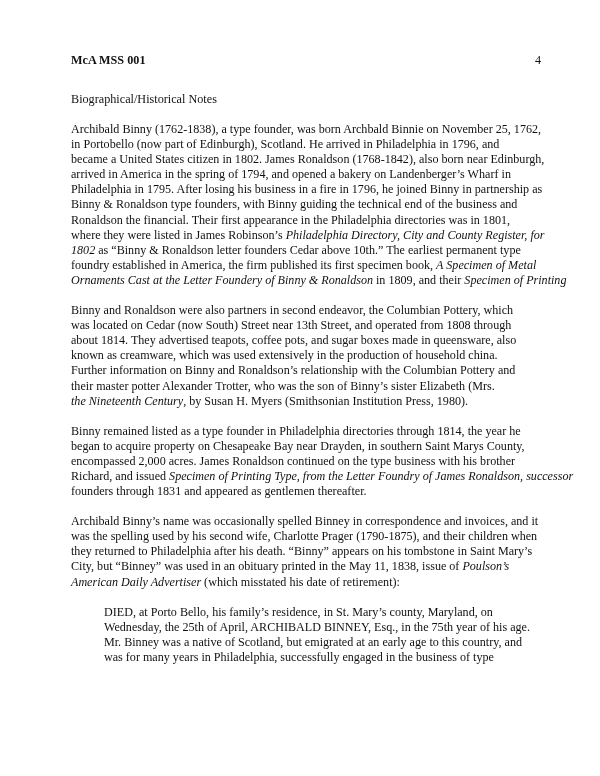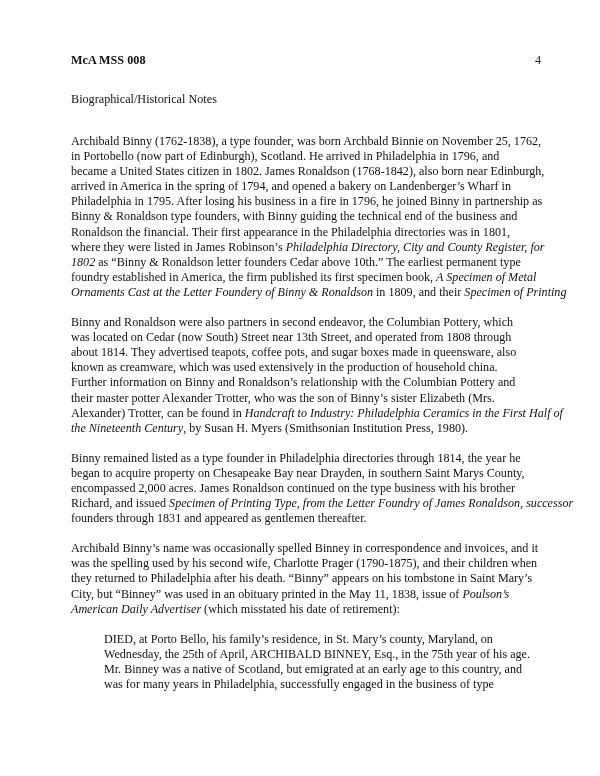--- a/index.html
+++ b/index.html
@@ -17,30 +17,30 @@
     .header .pnum { font-weight: normal; }
     .heading {
       position: absolute; top: 92px; left: 0;
       font-weight: normal; font-size: 12.2px; line-height: 15px;
     }
     .body {
       position: absolute; top: 122px; left: 0; width: 470px;
       font-size: 12.1px; line-height: 15.1px;
     }
     .line { white-space: nowrap; display: block; height: 15.1px; }
-    .para { margin: 12px 0 15px 0; }
+    .para { margin: 0 0 15px 0; }
     .quote { margin: 0 0 0 33px; }
     i { }
   </style>
 </head>
 <body>
 
 <div class="page">
   <div class="header">
-    <span>McA MSS 008</span>
+    <span>McA MSS 001</span>
     <span class="pnum">4</span>
   </div>
   <div class="heading">Biographical/Historical Notes</div>
   <div class="body">
     <div id="paras">
         <div class="para">
           <span class="line"><span>Archibald Binny (1762-1838), a type founder, was born Archbald Binnie on November 25, 1762,</span></span>
           <span class="line"><span>in Portobello (now part of Edinburgh), Scotland. He arrived in Philadelphia in 1796, and</span></span>
           <span class="line"><span>became a United States citizen in 1802. James Ronaldson (1768-1842), also born near Edinburgh,</span></span>
           <span class="line"><span>arrived in America in the spring of 1794, and opened a bakery on Landenberger’s Wharf in</span></span>
@@ -52,21 +52,20 @@
           <span class="line"><span>foundry established in America, the firm published its first specimen book, </span><i>A Specimen of Metal</i></span>
           <span class="line"><i>Ornaments Cast at the Letter Foundery of Binny &amp; Ronaldson</i><span> in 1809, and their </span><i>Specimen of Printing</i></span>
         </div>
         <div class="para">
           <span class="line"><span>Binny and Ronaldson were also partners in second endeavor, the Columbian Pottery, which</span></span>
           <span class="line"><span>was located on Cedar (now South) Street near 13th Street, and operated from 1808 through</span></span>
           <span class="line"><span>about 1814. They advertised teapots, coffee pots, and sugar boxes made in queensware, also</span></span>
           <span class="line"><span>known as creamware, which was used extensively in the production of household china.</span></span>
           <span class="line"><span>Further information on Binny and Ronaldson’s relationship with the Columbian Pottery and</span></span>
           <span class="line"><span>their master potter Alexander Trotter, who was the son of Binny’s sister Elizabeth (Mrs.</span></span>
-          <span class="line"><span>Alexander) Trotter, can be found in </span><i>Handcraft to Industry: Philadelphia Ceramics in the First Half of</i></span>
           <span class="line"><i>the Nineteenth Century</i><span>, by Susan H. Myers (Smithsonian Institution Press, 1980).</span></span>
         </div>
         <div class="para">
           <span class="line"><span>Binny remained listed as a type founder in Philadelphia directories through 1814, the year he</span></span>
           <span class="line"><span>began to acquire property on Chesapeake Bay near Drayden, in southern Saint Marys County,</span></span>
           <span class="line"><span>encompassed 2,000 acres. James Ronaldson continued on the type business with his brother</span></span>
           <span class="line"><span>Richard, and issued </span><i>Specimen of Printing Type, from the Letter Foundry of James Ronaldson, successor</i></span>
           <span class="line"><span>founders through 1831 and appeared as gentlemen thereafter.</span></span>
         </div>
         <div class="para">

